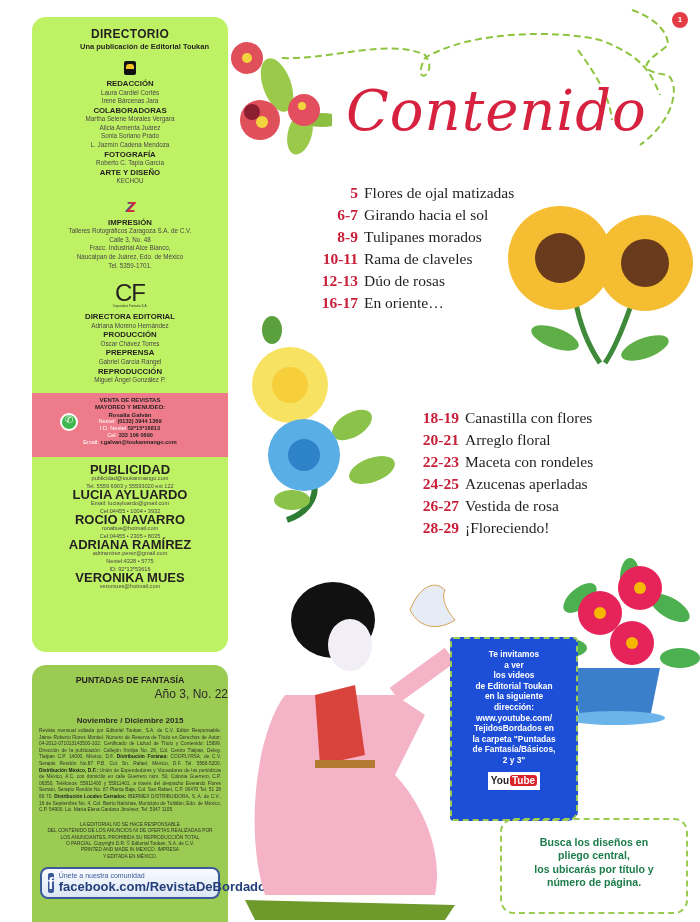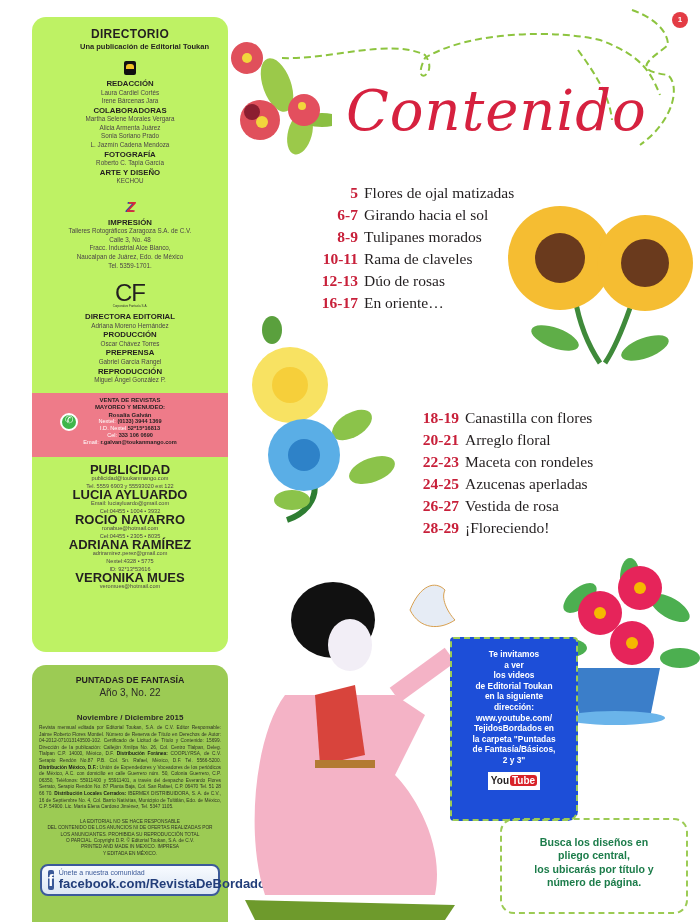--- a/index.html
+++ b/index.html
@@ -45,21 +45,21 @@
 
   .pub-block { margin-top: 8px; }
   .pub-role { font-weight: bold; font-size: 13px; line-height: 9px; }
   .pub-line { font-size: 5.6px; color: #4b4446; line-height: 8px; }
 
   .green-panel {
     position: absolute; left: 32px; top: 665px; width: 196px; height: 328px;
     background: #9ccb54; border-radius: 14px 14px 0 0; text-align: center; padding-top: 10px;
   }
   .gp-title { font-weight: bold; font-size: 8.8px; }
-  .gp-issue { font-size: 10px; margin-top: 2px; color: #2c2b27; }
+  .gp-issue { font-size: 12px; margin-top: 2px; color: #2c2b27; text-align: right; }
   .gp-date { font-size: 8px; margin-top: 15px; color: #2c2b27; font-weight: bold; }
   .gp-legal { font-size: 4.8px; line-height: 6.6px; text-align: justify; padding: 3px 7px 0; color: #2f3325; }
   .gp-legal b { color: #1a1a1a; }
   .gp-disclaimer { font-size: 4.8px; line-height: 6.4px; padding: 8px 10px 0; color: #2f3325; }
   .fb-banner {
     margin: 7px auto 0; width: 180px; height: 32px; border-radius: 8px;
     background: linear-gradient(#f8fbff, #dce6f4); border: 2px solid #3c5a9a;
     display: flex; align-items: center; padding-left: 6px; text-align: left;
   }
   .fb-icon { width: 20px; height: 20px; background: #3b5998; color: #fff; font-weight: bold; font-size: 17px; line-height: 22px; text-align: center; font-family: "Liberation Sans", sans-serif; border-radius: 2px; margin-right: 5px; }

